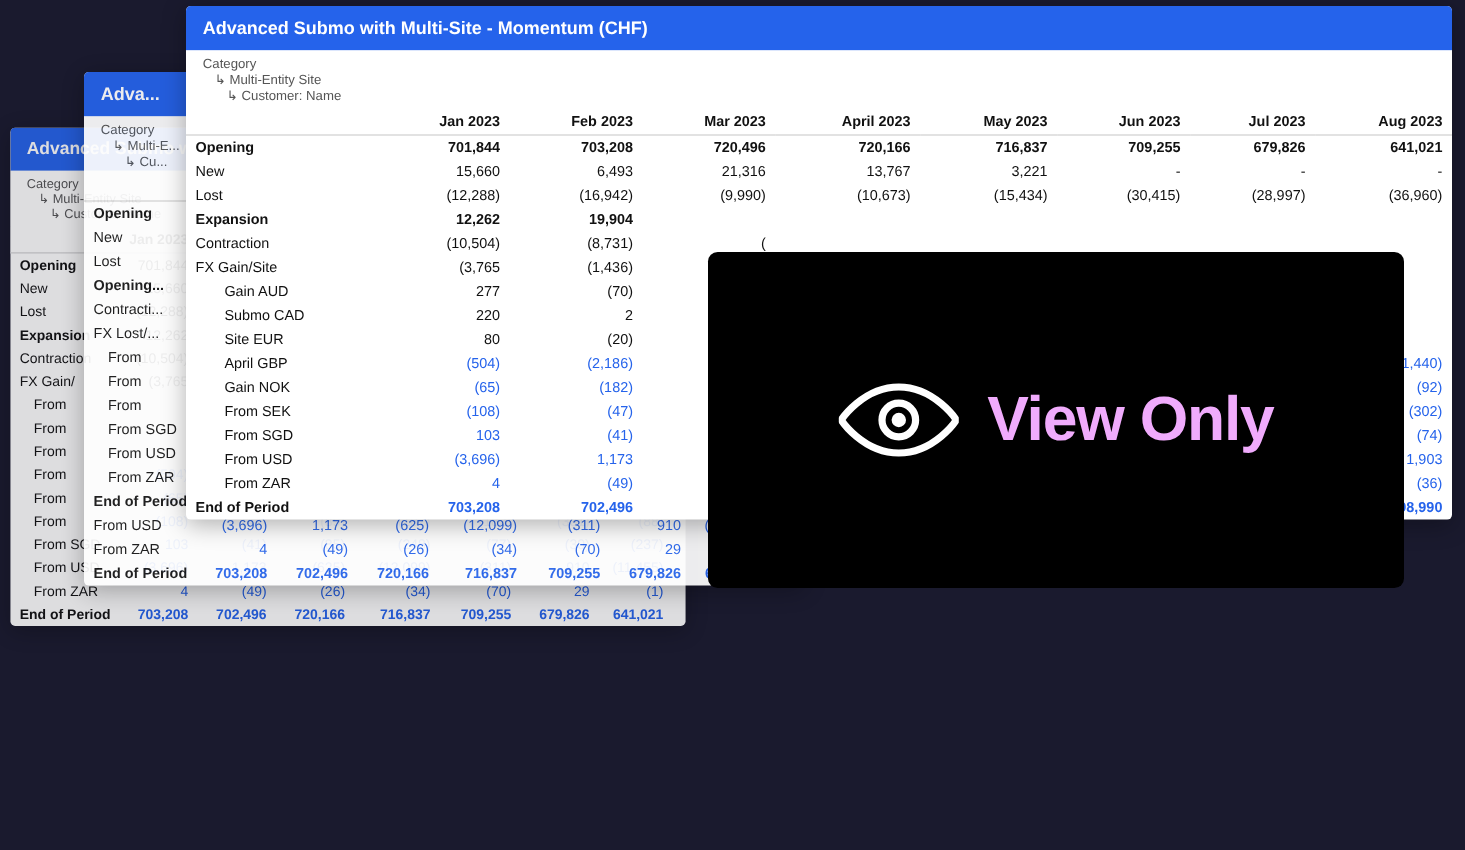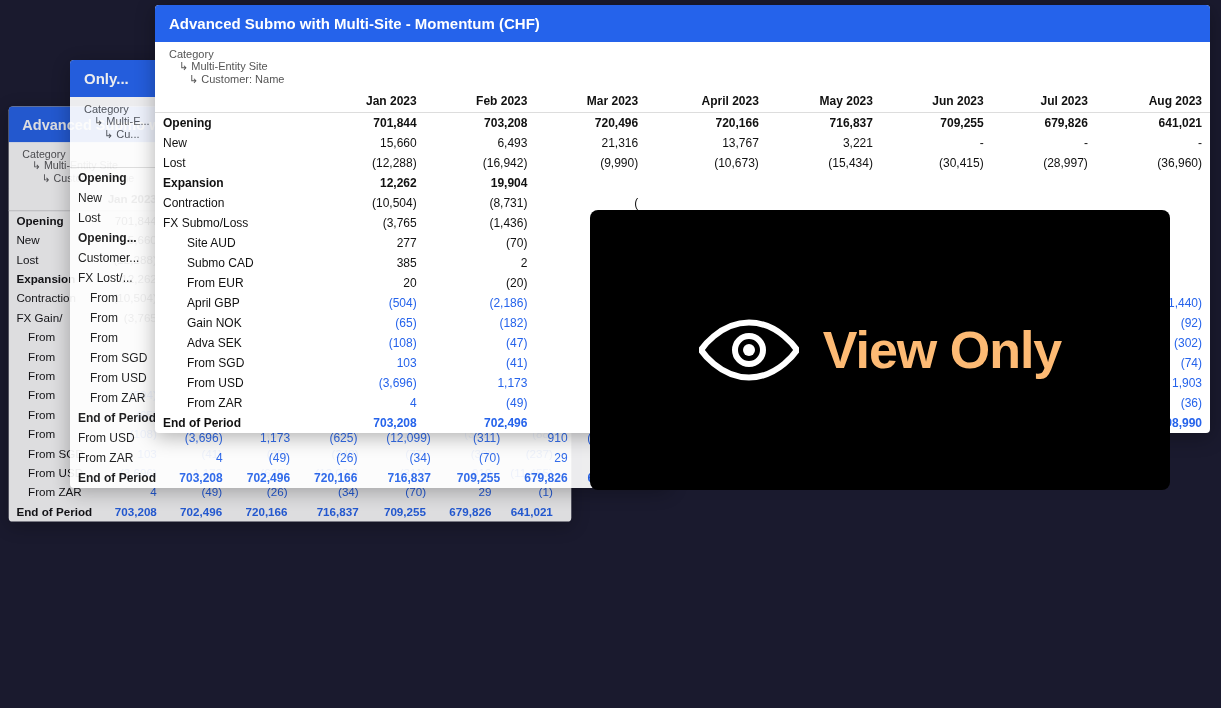--- a/index.html
+++ b/index.html
@@ -142,21 +142,21 @@
       gap: 24px;
       z-index: 100;
     }
 
     .eye-icon {
       width: 100px;
       height: 70px;
     }
 
     .view-only-text {
-      color: #fdba74;
+      color: #f0abfc;
       font-size: 52px;
       font-weight: 800;
       letter-spacing: -1px;
     }
   </style>
 </head>
 <body>
 
 <div class="table-panel panel-back3">
   <div class="panel-header">
@@ -357,21 +357,21 @@
           <td class="blue-value">679,826</td>
           <td class="blue-value">641,021</td>
           <td class="blue-value">598,990</td>
       </tr>
     </tbody>
   </table>
 </div>
 
 <div class="table-panel panel-back2">
   <div class="panel-header">
-    <span>Only...</span>
+    <span>Adva...</span>
   </div>
   <div class="panel-subheader">
     <div class="category-label">Category</div>
     <div class="category-sub">↳ Multi-E...</div>
     <div class="category-sub2">↳ Cu...</div>
   </div>
   <table>
     <thead>
       <tr>
         <th></th>
@@ -424,21 +424,21 @@
         <td>12,262</td>
           <td>19,904</td>
           <td></td>
           <td></td>
           <td></td>
           <td></td>
           <td></td>
           <td></td>
       </tr>
       <tr>
-        <td>Customer...</td>
+        <td>Contracti...</td>
         <td>(10,504)</td>
           <td>(8,731)</td>
           <td></td>
           <td></td>
           <td></td>
           <td></td>
           <td></td>
           <td></td>
       </tr>
       <tr>
@@ -639,55 +639,55 @@
         <td>(10,504)</td>
           <td>(8,731)</td>
           <td>(</td>
           <td></td>
           <td></td>
           <td></td>
           <td></td>
           <td></td>
       </tr>
       <tr>
-        <td>FX Submo/Loss</td>
+        <td>FX Gain/Site</td>
         <td>(3,765</td>
           <td>(1,436)</td>
           <td></td>
           <td></td>
           <td></td>
           <td></td>
           <td></td>
           <td></td>
       </tr>
       <tr class="indent-2">
-        <td>Site AUD</td>
+        <td>Gain AUD</td>
           <td>277</td>
           <td>(70)</td>
           <td></td>
           <td></td>
           <td></td>
           <td></td>
           <td></td>
           <td></td>
       </tr>
       <tr class="indent-2">
         <td>Submo CAD</td>
-          <td>385</td>
+          <td>220</td>
           <td>2</td>
           <td></td>
           <td></td>
           <td></td>
           <td></td>
           <td></td>
           <td></td>
       </tr>
       <tr class="indent-2">
-        <td>From EUR</td>
-          <td>20</td>
+        <td>Site EUR</td>
+          <td>80</td>
           <td>(20)</td>
           <td></td>
           <td></td>
           <td></td>
           <td></td>
           <td></td>
           <td></td>
       </tr>
       <tr class="indent-2">
         <td>April GBP</td>
@@ -705,21 +705,21 @@
           <td class="blue-value">(65)</td>
           <td class="blue-value">(182)</td>
           <td class="blue-value">(208)</td>
           <td class="blue-value">(180)</td>
           <td class="blue-value">(196)</td>
           <td class="blue-value">26</td>
           <td class="blue-value">131</td>
           <td class="blue-value">(92)</td>
       </tr>
       <tr class="indent-2">
-        <td>Adva SEK</td>
+        <td>From SEK</td>
           <td class="blue-value">(108)</td>
           <td class="blue-value">(47)</td>
           <td class="blue-value">(89)</td>
           <td class="blue-value">(187)</td>
           <td class="blue-value">(182)</td>
           <td class="blue-value">(331)</td>
           <td class="blue-value">(88)</td>
           <td class="blue-value">(302)</td>
       </tr>
       <tr class="indent-2">

